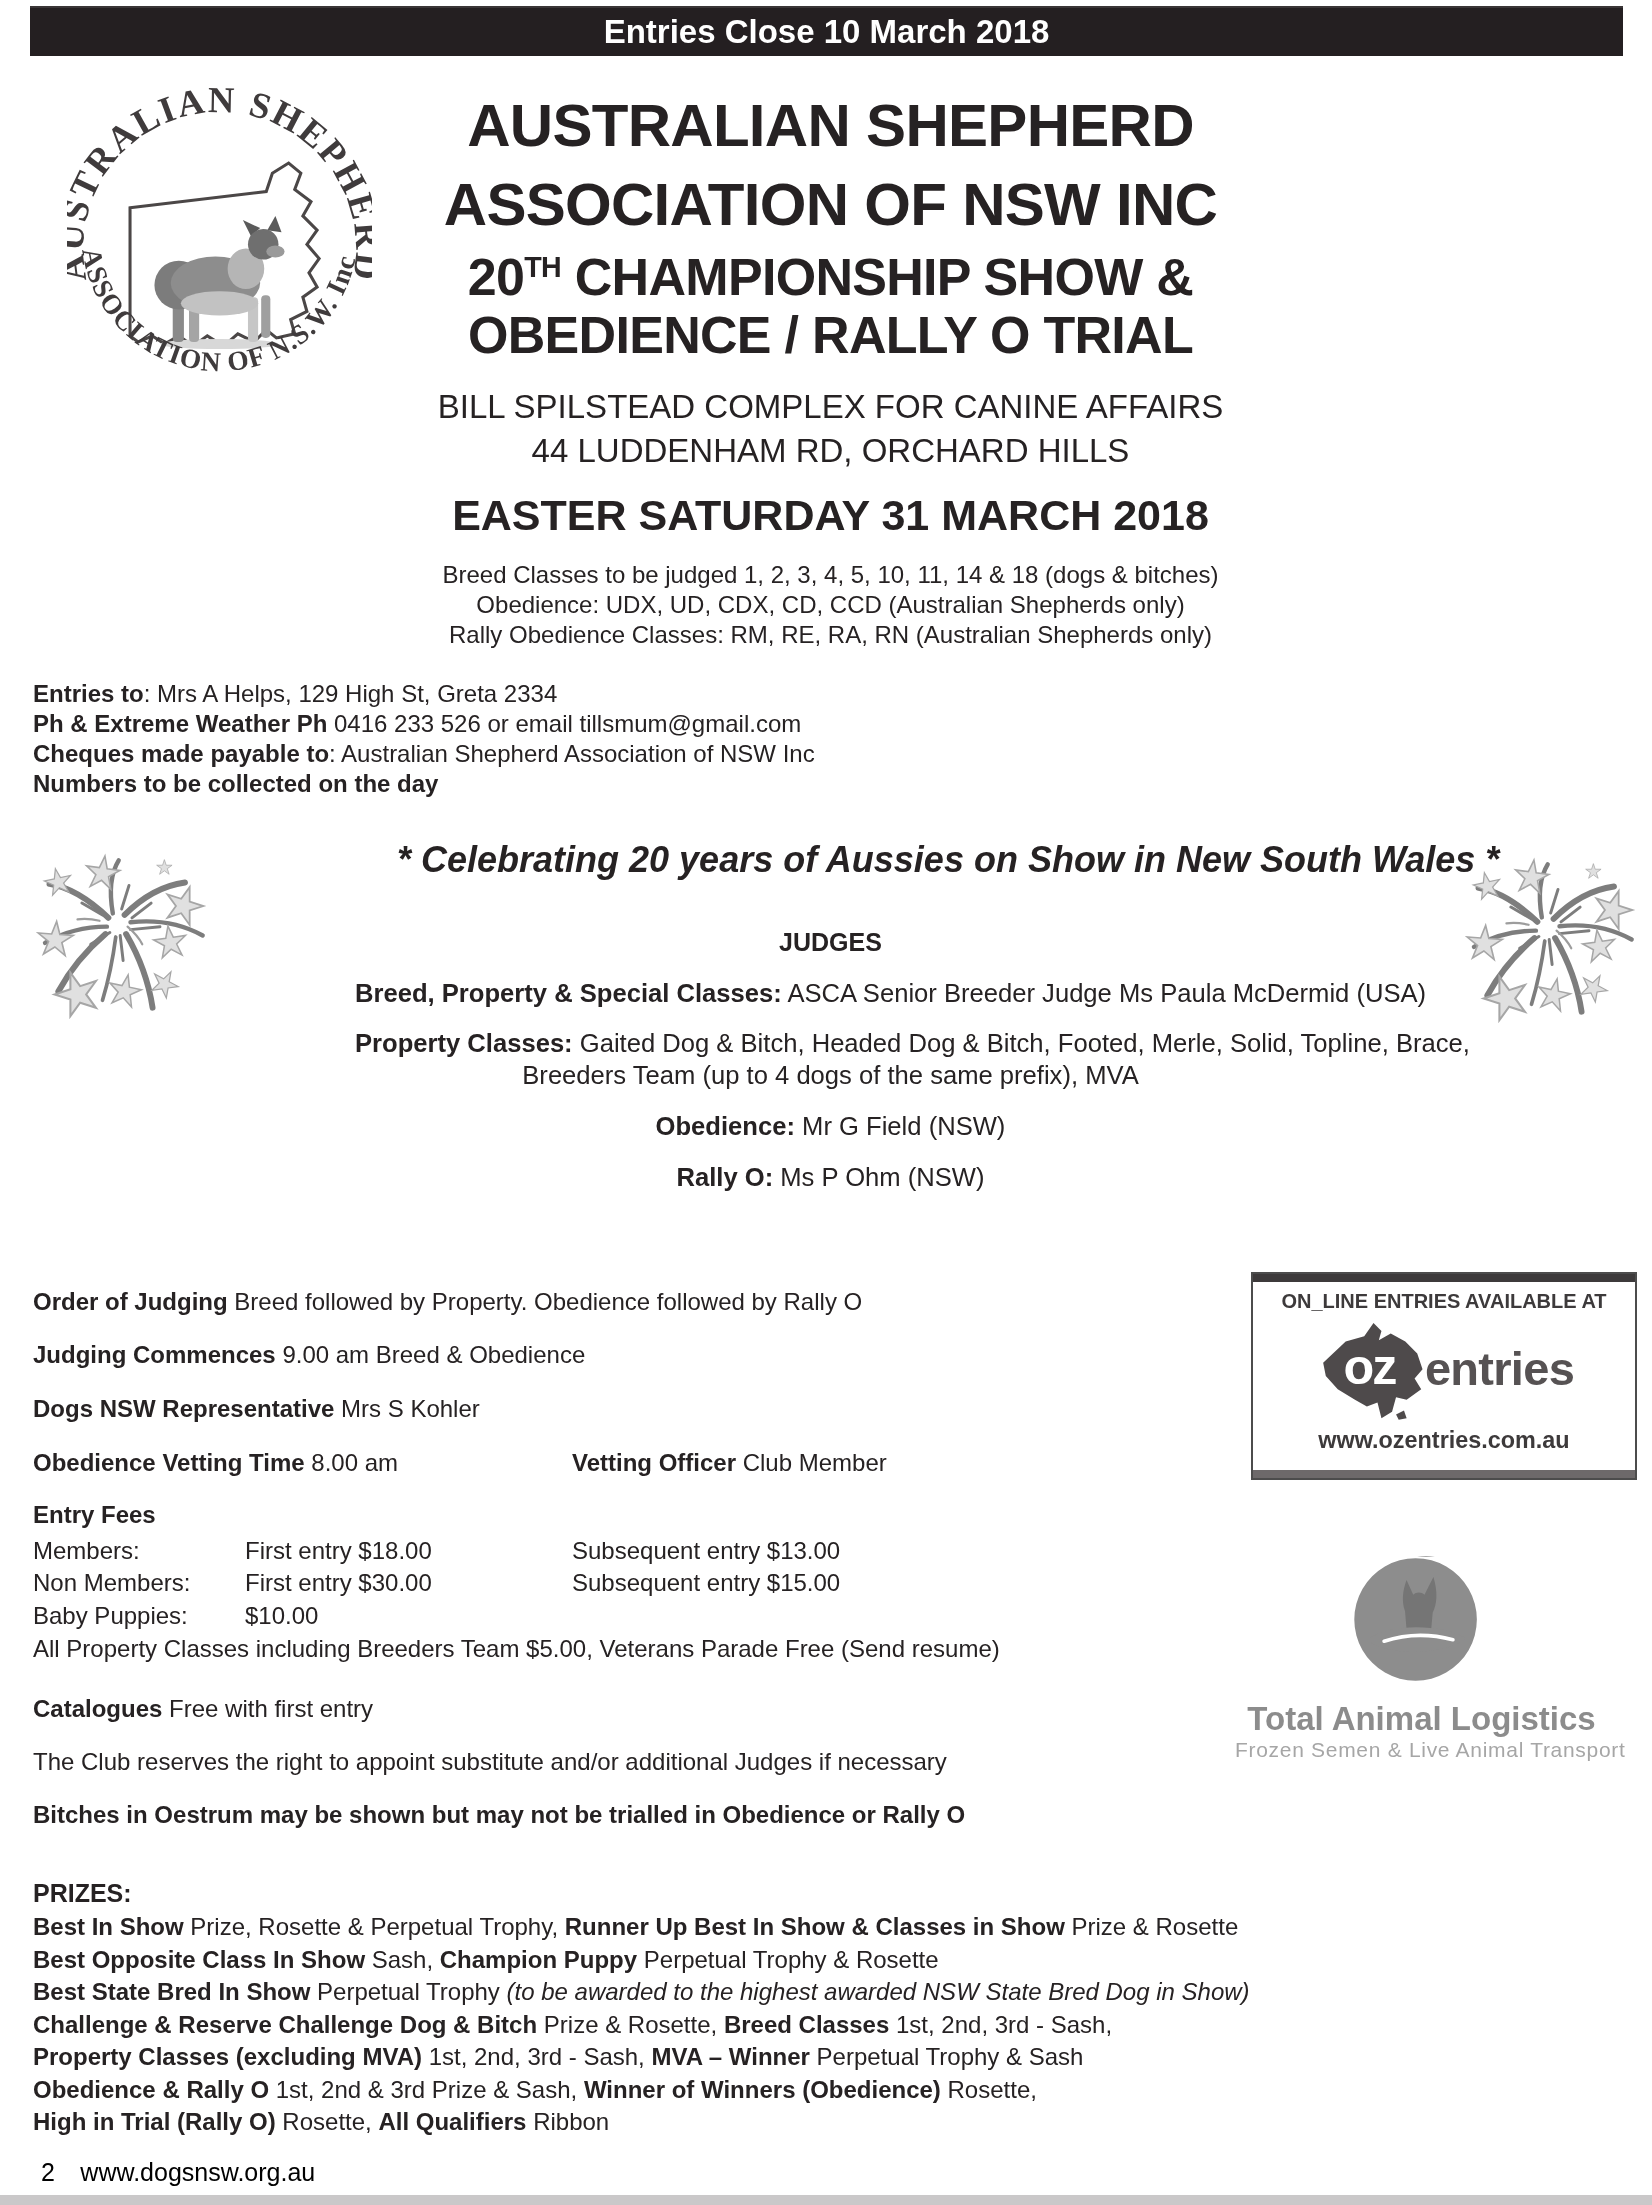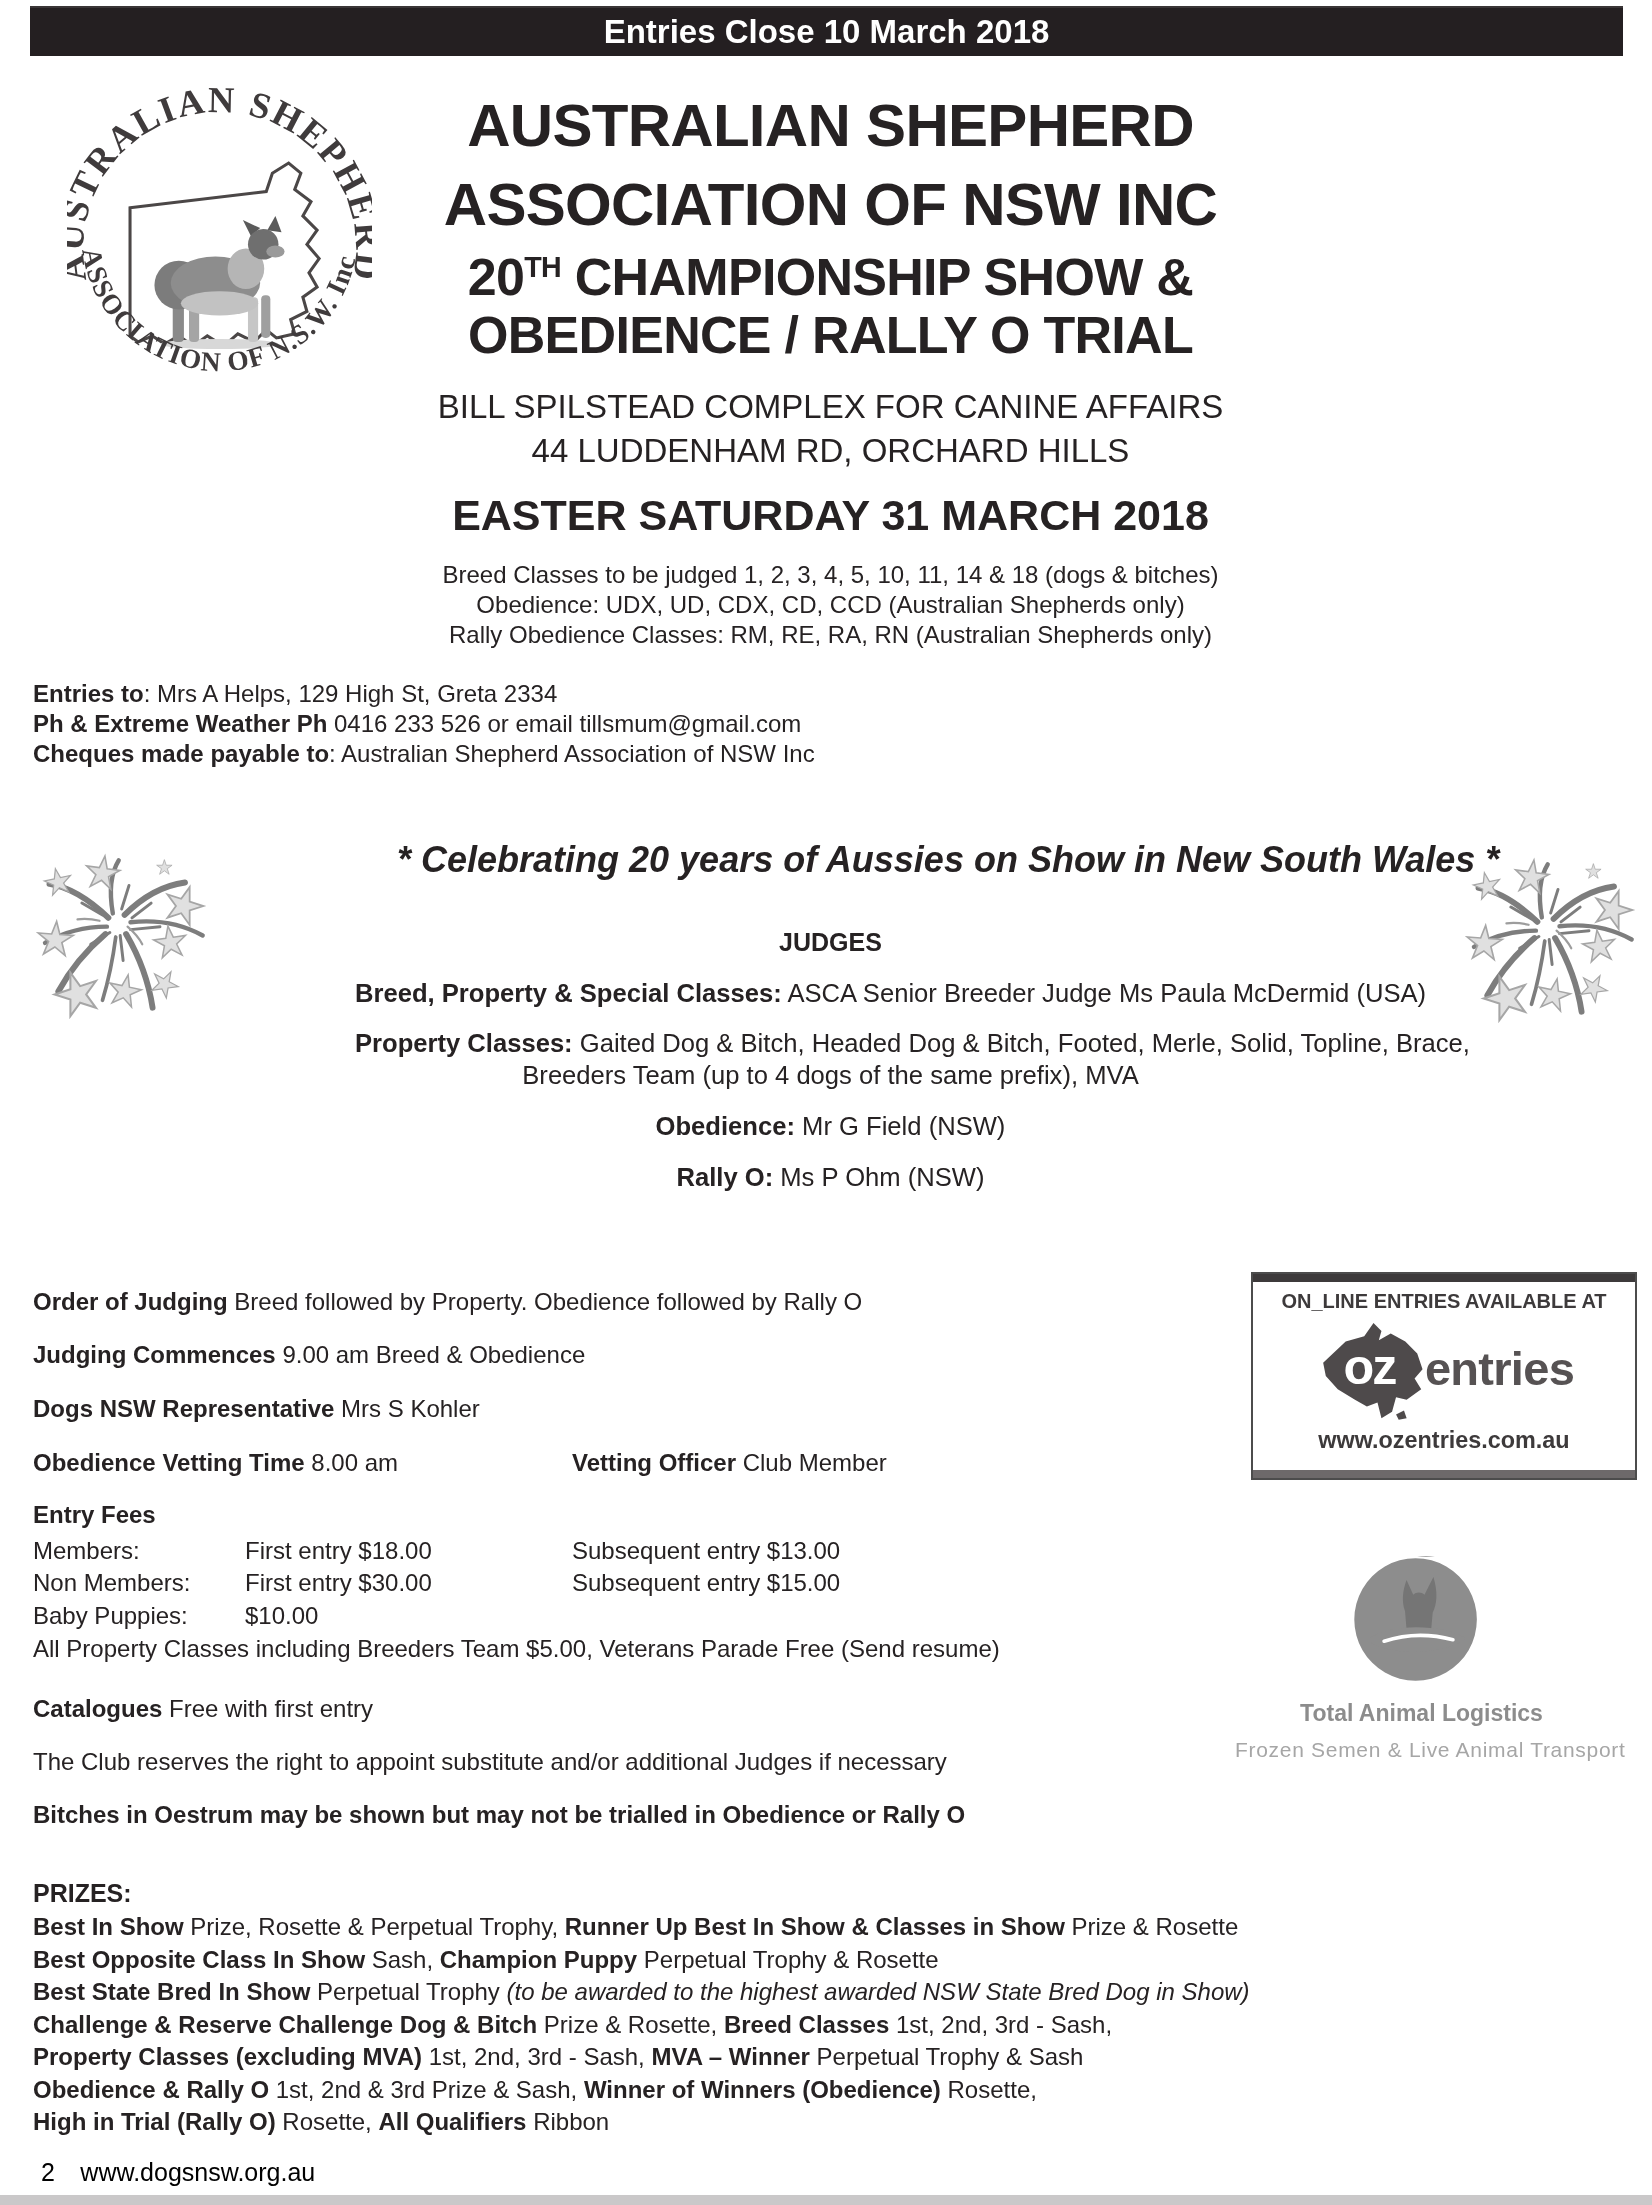--- a/index.html
+++ b/index.html
@@ -36,21 +36,21 @@
   .rowbox{left:33px; height:31px; width:1136px; font-size:24px; white-space:nowrap;}
   
   #oz-box{left:1251px; top:1272px; width:344px; height:204px; border:2.1px solid #4c4c4c; background:#fff;padding-left:38px;}
   #oz-topbar{position:absolute; left:0; top:0; right:0; height:7.8px; background:#3d3a3b;}
   #oz-tagline{position:absolute; left:0; right:0; top:15.6px; text-align:center; font-size:20px; font-weight:bold; color:#3d3a3b; white-space:nowrap;}
   #oz-row{position:absolute; left:0; right:0; top:41px; height:106px; display:flex; align-items:center; justify-content:center;}
   #oz-brand{font-size:47px; font-weight:600; color:#565253; letter-spacing:-0.7px; margin-left:-10px;}
   #oz-url{position:absolute; left:0; right:0; top:153px; text-align:center; font-size:23.4px; font-weight:bold; color:#3d3a3b;}
   #oz-botbar{position:absolute; left:0; bottom:0; right:0; height:8.5px; background:#6d696a;}
   
-  #tal-name{left:1235px; top:1700px; width:373px; text-align:center; font-size:23px; font-weight:bold; color:#8c8c8c; white-space:nowrap;}
+  #tal-name{left:1235px; top:1700px; width:373px; text-align:center; font-size:33px; font-weight:bold; color:#8c8c8c; white-space:nowrap;}
   #tal-tagline{left:1235px; top:1738px; width:373px; text-align:center; font-size:21px; color:#a6a6a6; letter-spacing:0.7px; white-space:nowrap;}
   
   #prizes-heading{left:33px; top:1879px; font-size:25px; font-weight:bold;}
   #prizes-lines{left:33px; top:1911px; font-size:24px; line-height:32.5px;}
   #prizes-lines > div{white-space:nowrap;}
   #footer{left:41px; top:2158px; font-size:25px; color:#000000;}
   #footer .url{margin-left:18.5px;}
   #bottom-strip{left:0; top:2195px; width:1652px; height:10px; background:#cac8c9;}
 </style>
 </head>
@@ -143,20 +143,21 @@
   <div class="abs tc venue" style="top:432px;">44 LUDDENHAM RD, ORCHARD HILLS</div>
   <div class="abs tc date" style="top:491px;">EASTER SATURDAY 31 MARCH 2018</div>
   <div class="abs tc cls" style="top:561px;">Breed Classes to be judged 1, 2, 3, 4, 5, 10, 11, 14 &amp; 18 (dogs &amp; bitches)</div>
   <div class="abs tc cls" style="top:591px;">Obedience: UDX, UD, CDX, CD, CCD (Australian Shepherds only)</div>
   <div class="abs tc cls" style="top:621px;">Rally Obedience Classes: RM, RE, RA, RN (Australian Shepherds only)</div>
 
   <div class="abs" id="contact">
     <div><span class="b">Entries to</span><span>: Mrs A Helps, 129 High St, Greta 2334</span></div>
     <div><span class="b">Ph &amp; Extreme Weather Ph</span><span> 0416 233 526 or email tillsmum@gmail.com</span></div>
     <div><span class="b">Cheques made payable to</span><span>: Australian Shepherd Association of NSW Inc</span></div>
+    <div><span class="b">Numbers to be collected on the day</span></div>
   </div>
 
   <svg class="abs" style="left:20px; top:846px;" width="193" height="179" viewBox="0 0 262 232">
       <use href="#fireworks"></use>
     </svg>
   <svg class="abs" style="left:1449px; top:850px;" width="193" height="179" viewBox="0 0 262 232">
       <use href="#fireworks"></use>
     </svg>
   <div class="abs tc" id="celebrating" style="top:839px;margin-left:42px;">* Celebrating 20 years of Aussies on Show in New South Wales *</div>
 

